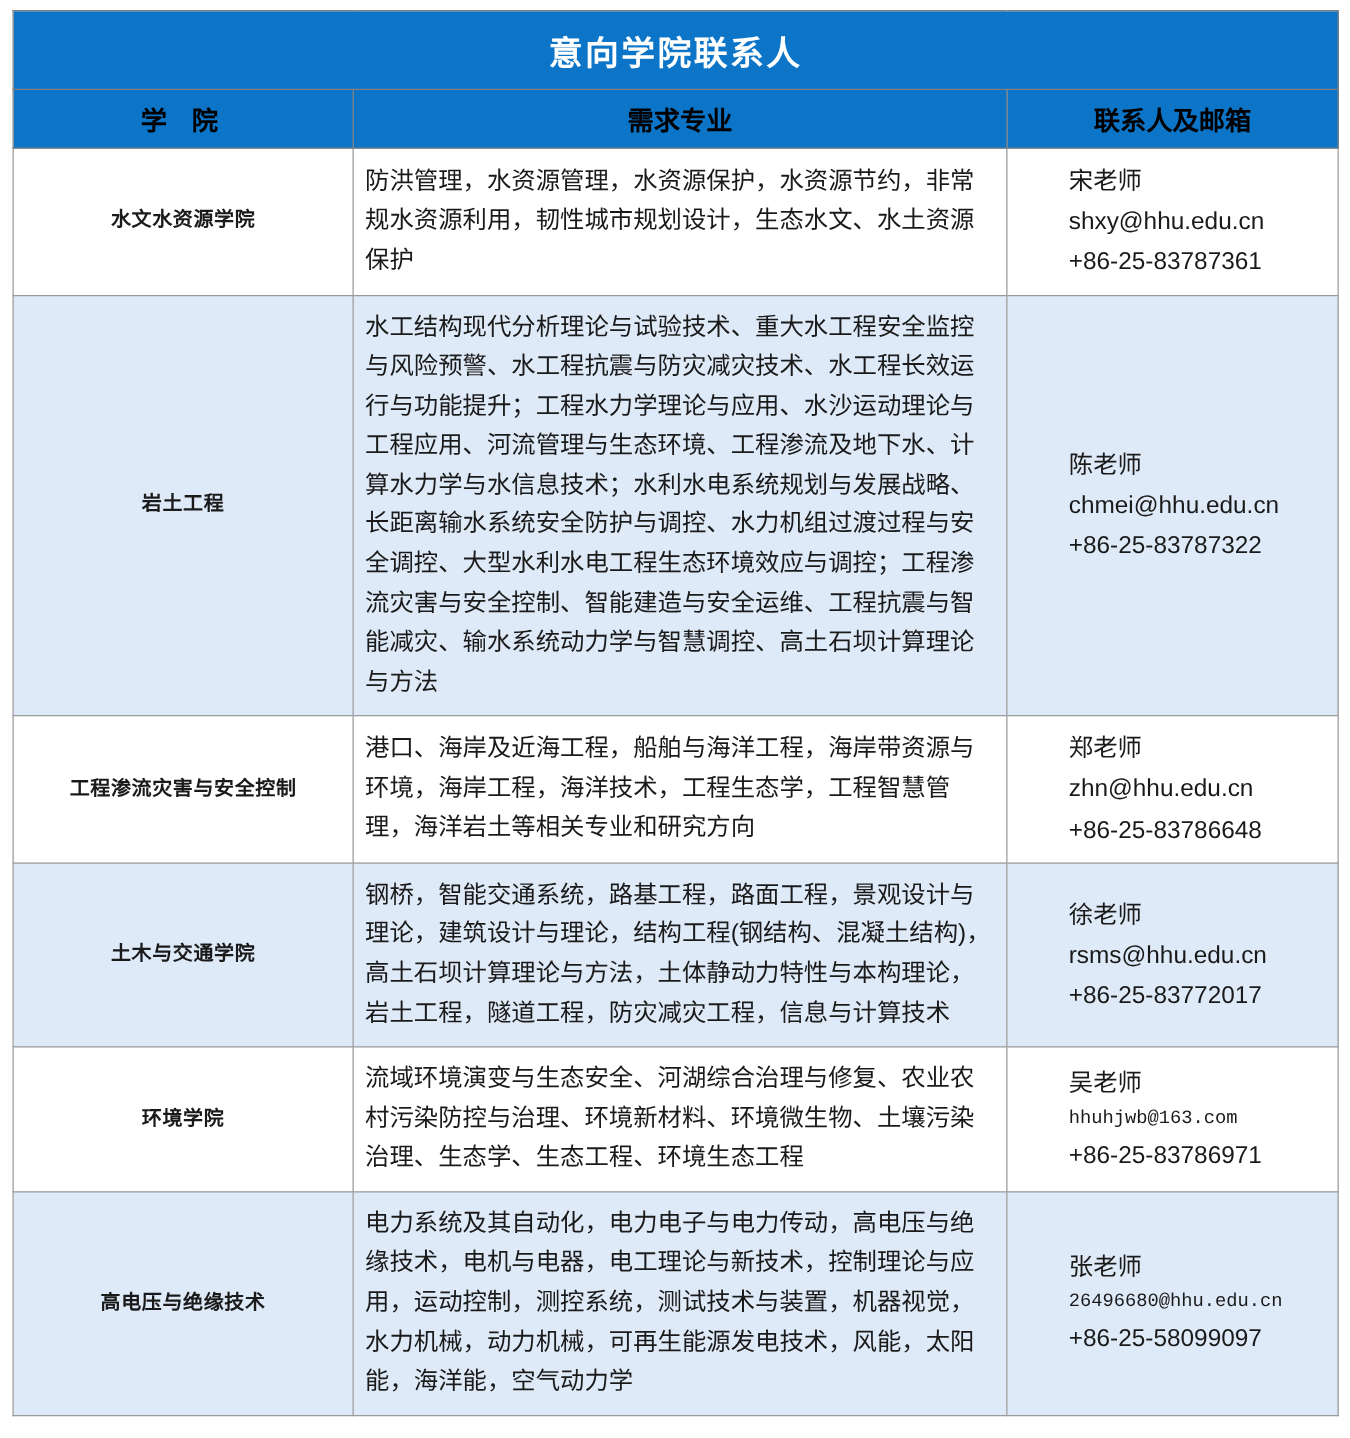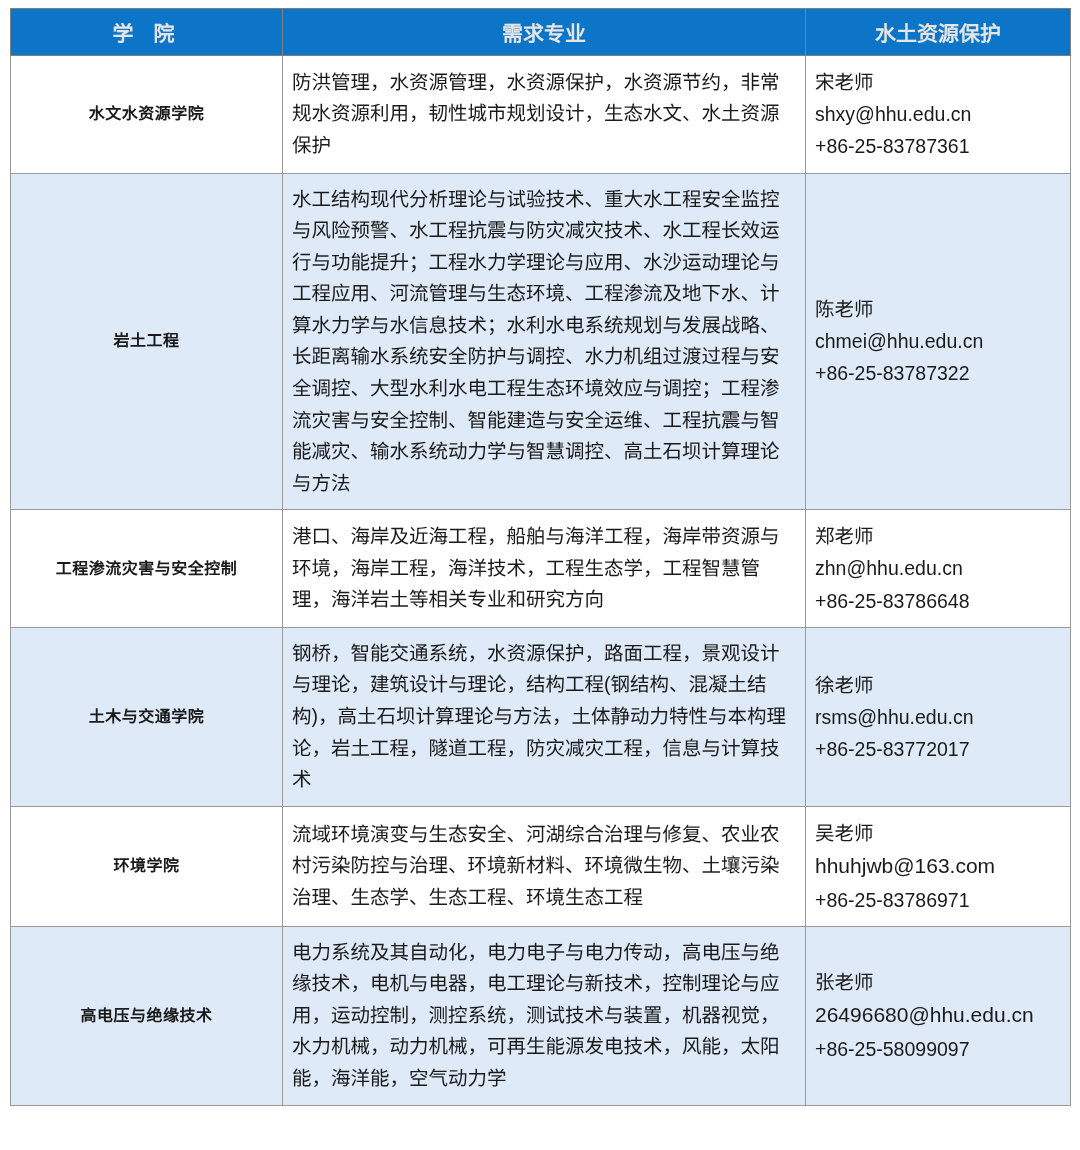--- a/index.html
+++ b/index.html
@@ -39,21 +39,21 @@
     vertical-align: middle;
     font-size: 27px;
     font-weight: bold;
     letter-spacing: 2px;
     height: 62px;
     border: 1px solid #7f7f7f;
     padding: 0 6px;
   }
   .head-row th {
     background: #0d75c8;
-    color: #e5e5e5;
+    color: #000000;
     text-align: center;
     vertical-align: middle;
     font-size: 21px;
     font-weight: bold;
     height: 46px;
     border: 1px solid #7f7f7f;
     padding: 0 6px;
   }
   .head-row th.col-head-college { letter-spacing: 7px; padding-left: 7px; }
 
@@ -79,38 +79,41 @@
   td.cell-major {
     text-align: left;
     vertical-align: middle;
   }
   td.cell-contact {
     text-align: left;
     vertical-align: middle;
     word-break: break-all;
     line-height: 1.65;
   }
-  td.cell-contact .line { display: block; white-space: nowrap; }
-  td.cell-contact .line.small { font-size: 21px; }
+  td.cell-contact .line { display: block; white-space: nowrap; margin-left: 40px; }
+  td.cell-contact .line.small { font-size: 15px; font-family: Liberation Mono, monospace; }
 </style>
 </head>
 <body>
 
 <div class="sheet">
   <table class="contact-table">
     <colgroup>
       <col class="col-college">
       <col class="col-major">
       <col class="col-contact">
     </colgroup>
     <thead>
+      <tr class="title-row">
+        <td colspan="3">意向学院联系人</td>
+      </tr>
       <tr class="head-row">
         <th class="col-head-college">学 院</th>
         <th>需求专业</th>
-        <th>水土资源保护</th>
+        <th>联系人及邮箱</th>
       </tr>
     </thead>
     <tbody>
       <tr>
         <td class="cell-college">水文水资源学院</td>
         <td class="cell-major">防洪管理，水资源管理，水资源保护，水资源节约，非常规水资源利用，韧性城市规划设计，生态水文、水土资源保护</td>
         <td class="cell-contact">
           <span class="line">宋老师</span>
           <span class="line">shxy@hhu.edu.cn</span>
           <span class="line">+86-25-83787361</span>
@@ -129,21 +132,21 @@
         <td class="cell-college">工程渗流灾害与安全控制</td>
         <td class="cell-major">港口、海岸及近海工程，船舶与海洋工程，海岸带资源与环境，海岸工程，海洋技术，工程生态学，工程智慧管理，海洋岩土等相关专业和研究方向</td>
         <td class="cell-contact">
           <span class="line">郑老师</span>
           <span class="line">zhn@hhu.edu.cn</span>
           <span class="line">+86-25-83786648</span>
         </td>
       </tr>
       <tr class="shade">
         <td class="cell-college">土木与交通学院</td>
-        <td class="cell-major">钢桥，智能交通系统，水资源保护，路面工程，景观设计与理论，建筑设计与理论，结构工程(钢结构、混凝土结构)，高土石坝计算理论与方法，土体静动力特性与本构理论，岩土工程，隧道工程，防灾减灾工程，信息与计算技术</td>
+        <td class="cell-major">钢桥，智能交通系统，路基工程，路面工程，景观设计与理论，建筑设计与理论，结构工程(钢结构、混凝土结构)，高土石坝计算理论与方法，土体静动力特性与本构理论，岩土工程，隧道工程，防灾减灾工程，信息与计算技术</td>
         <td class="cell-contact">
           <span class="line">徐老师</span>
           <span class="line">rsms@hhu.edu.cn</span>
           <span class="line">+86-25-83772017</span>
         </td>
       </tr>
       <tr>
         <td class="cell-college">环境学院</td>
         <td class="cell-major">流域环境演变与生态安全、河湖综合治理与修复、农业农村污染防控与治理、环境新材料、环境微生物、土壤污染治理、生态学、生态工程、环境生态工程</td>
         <td class="cell-contact">

